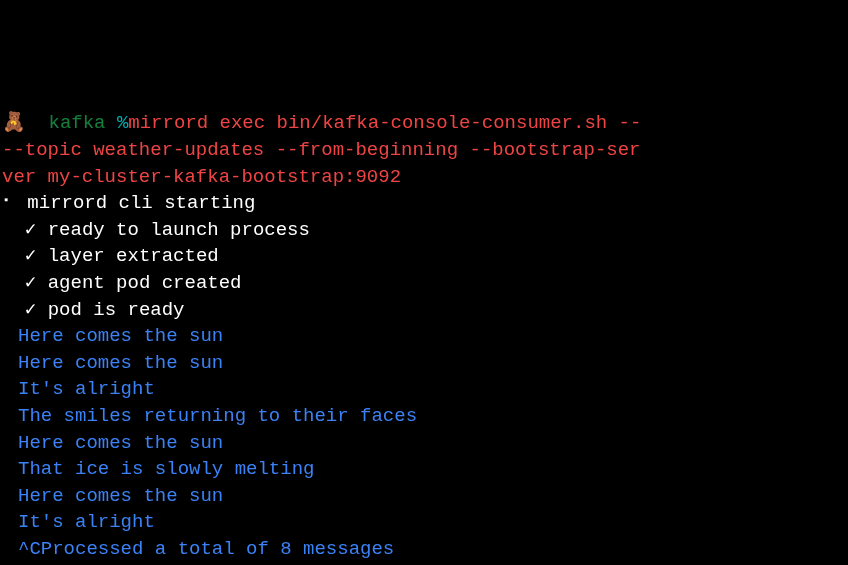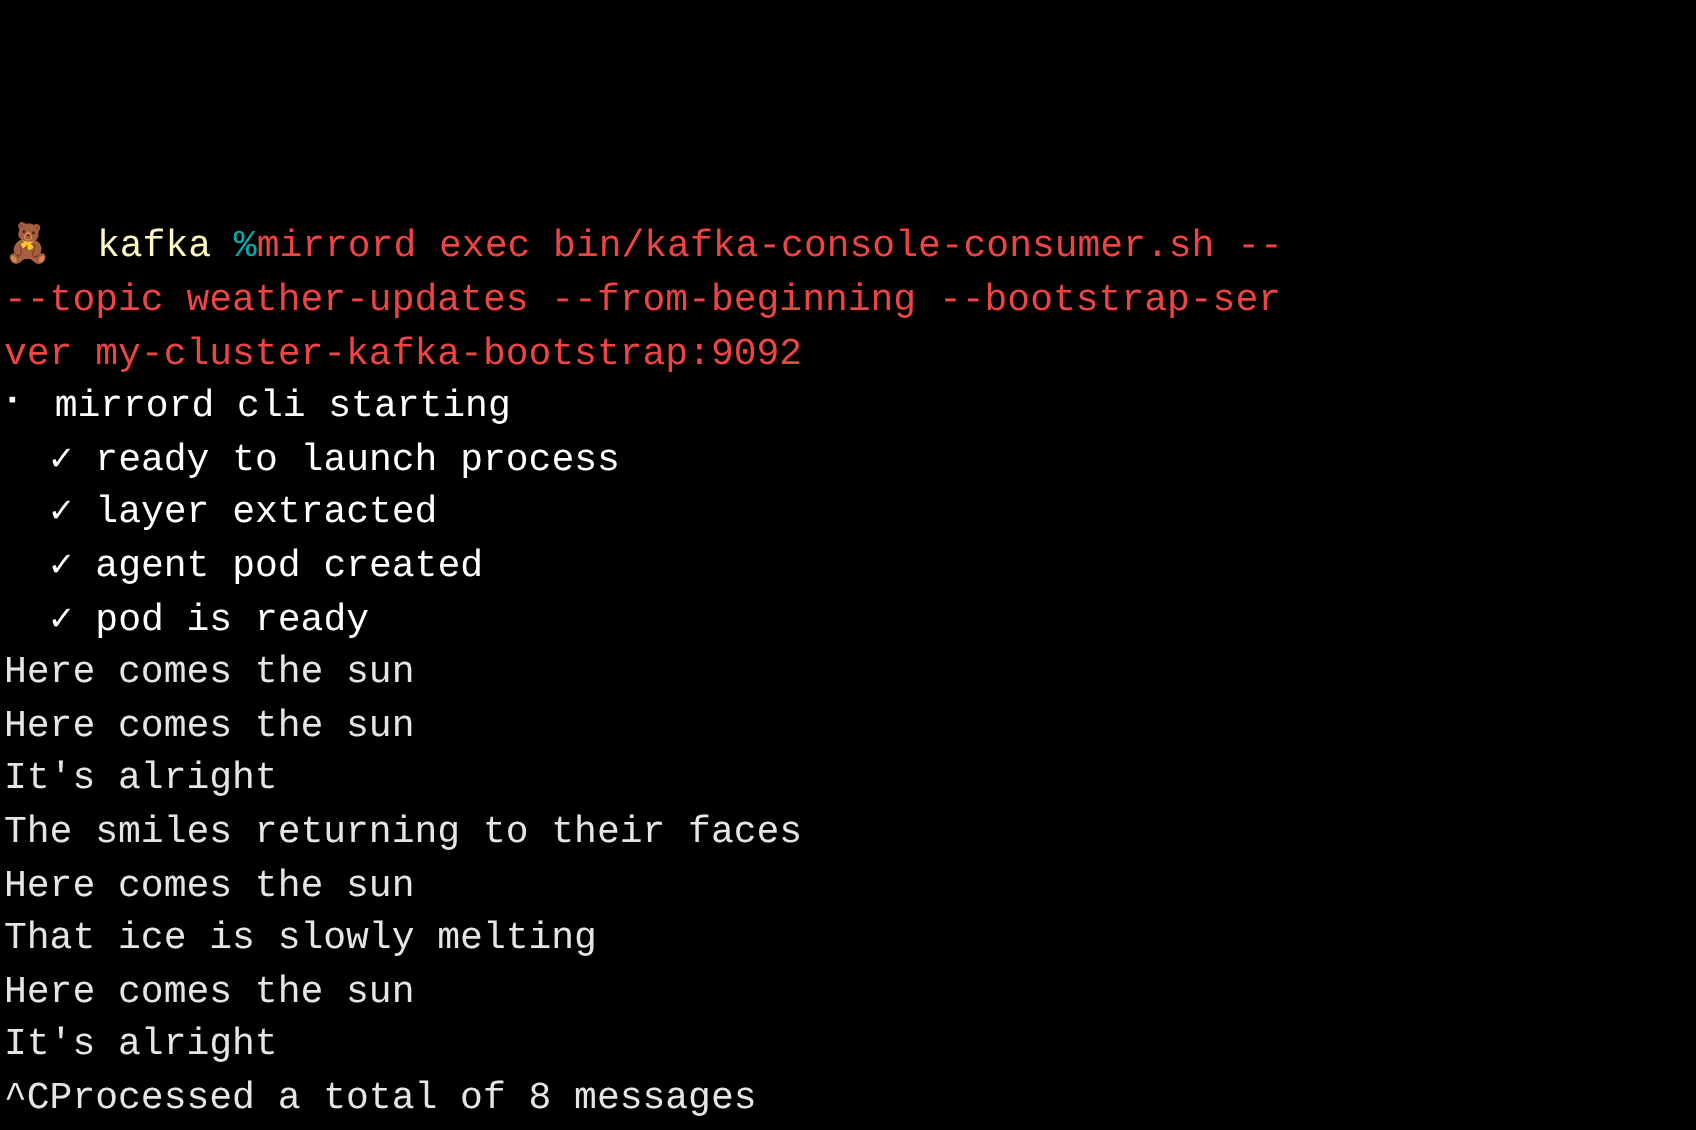--- a/index.html
+++ b/index.html
@@ -17,36 +17,37 @@
       width: 848px;
       height: 565px;
       overflow: hidden;
       white-space: pre-wrap;
       word-break: break-all;
     }
     .prompt-icon {
       display: inline-block;
     }
     .prompt-dir {
-      color: #fef9c3;
+      color: #15803d;
     }
     .prompt-percent {
       color: #00afaf;
     }
     .command-text {
       color: #ef4444;
     }
     .cli-spinner {
       color: #ffffff;
     }
     .checkmark {
       color: #ffffff;
     }
     .output-line {
-      color: #e5e5e5;
+      color: #3b82f6;
+      margin-left: 16px;
     }
     .terminal-line {
       display: block;
     }
   </style>
 </head>
 <body>
 
 
 

